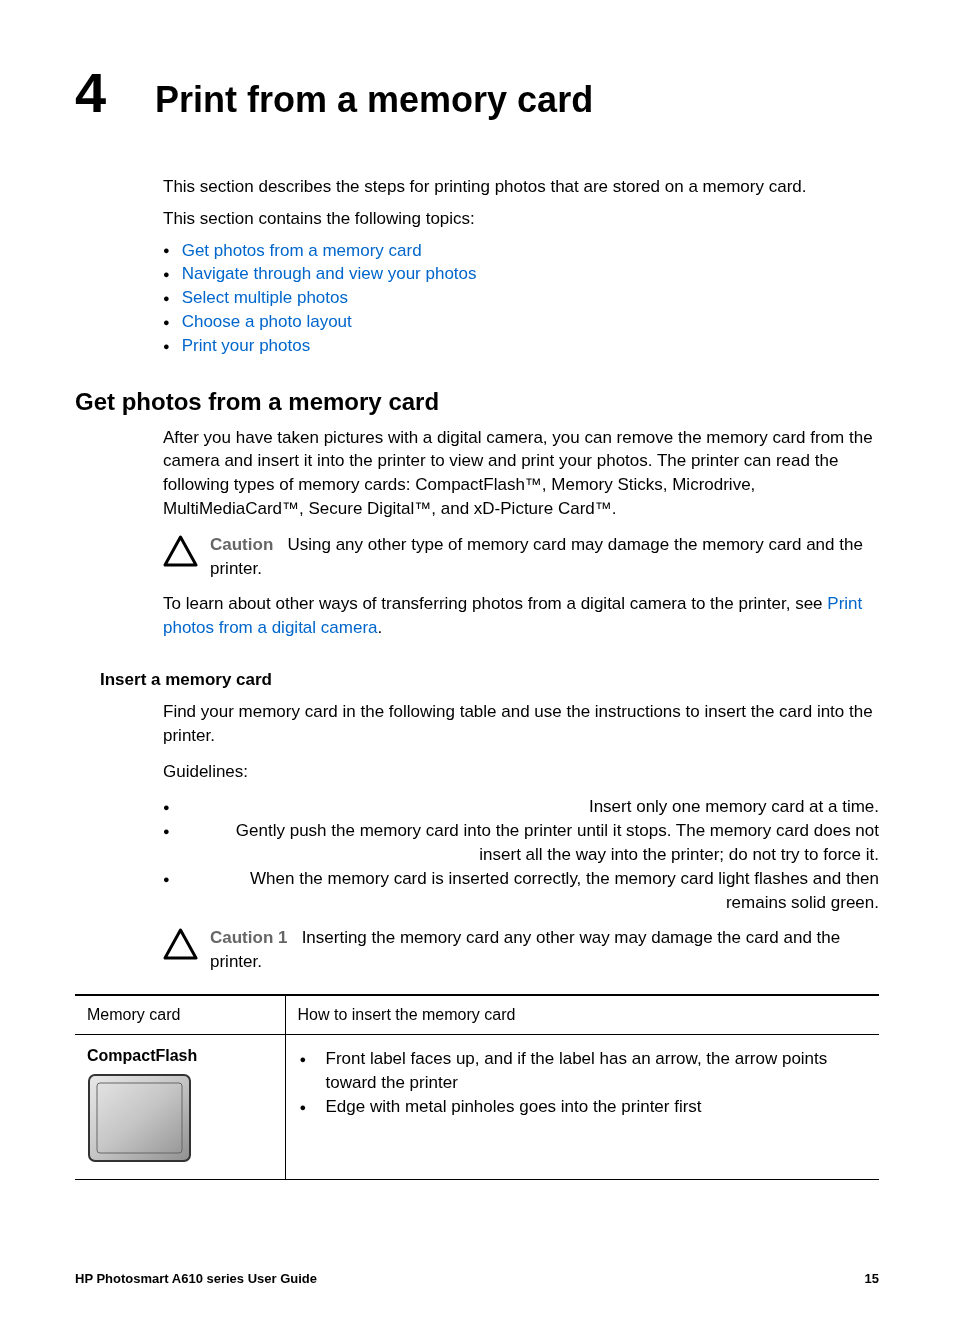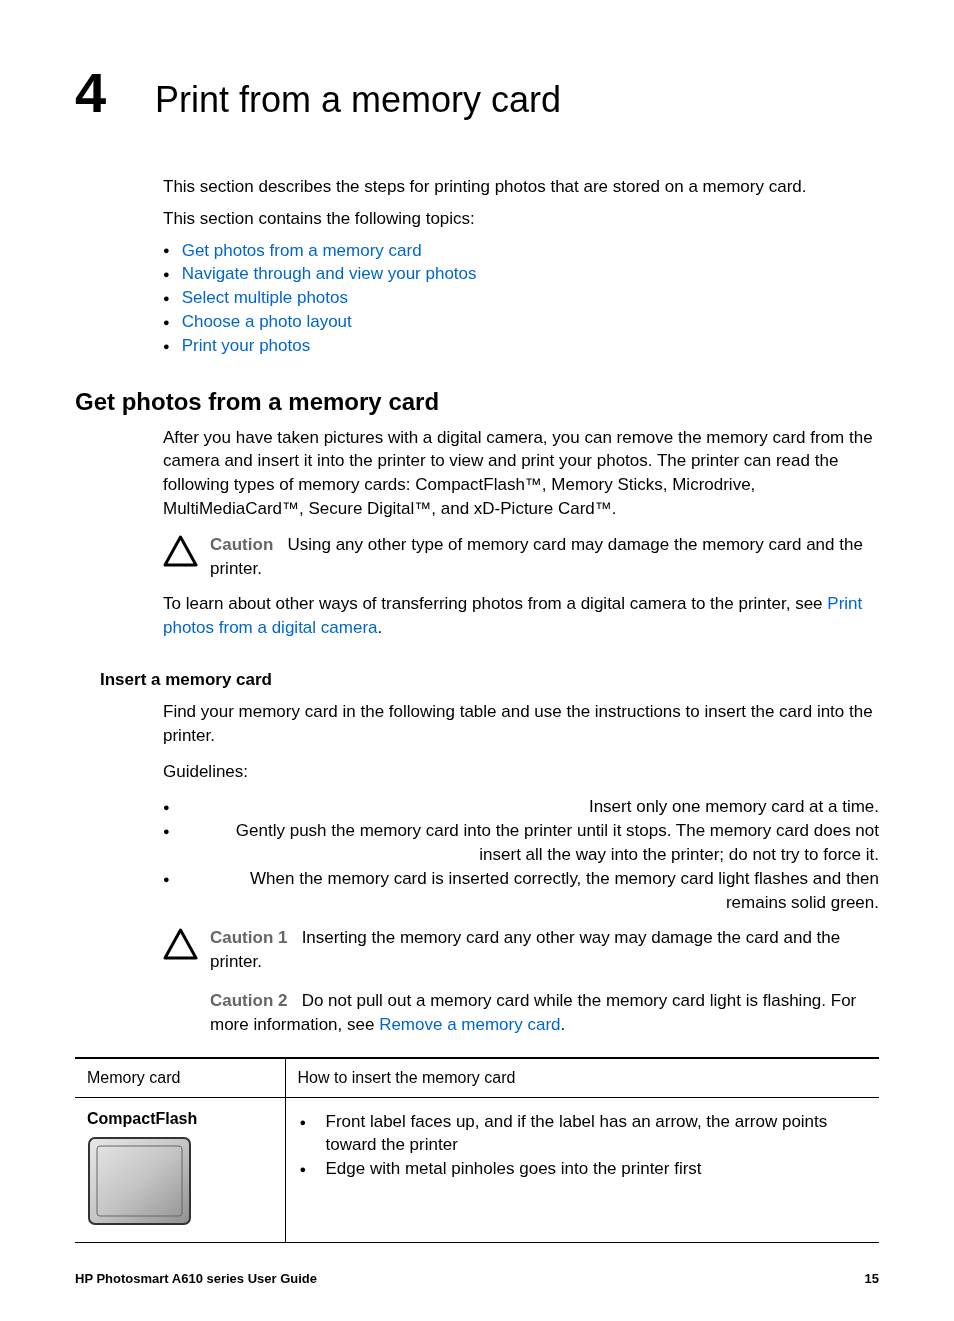--- a/index.html
+++ b/index.html
@@ -20,21 +20,21 @@
       align-items: baseline;
       margin-bottom: 50px;
     }
     .chapter-number {
       font-size: 56px;
       font-weight: bold;
       width: 80px;
     }
     .chapter-title {
       font-size: 36px;
-      font-weight: normal;
+      font-weight: bold;
     }
     .indented {
       margin-left: 88px;
     }
     .intro-text {
       font-size: 17px;
       line-height: 1.4;
       margin-bottom: 8px;
     }
     .link-list {
@@ -232,23 +232,20 @@
 
   <div class="caution-box">
     <svg class="caution-icon" width="35" height="32" viewBox="0 0 35 32">
       <path d="M17.5 2 L33 30 L2 30 Z" fill="none" stroke="#000" stroke-width="3" stroke-linejoin="round"></path>
     </svg>
     <div class="caution-text">
       <span class="caution-label">Caution 1</span>&nbsp;&nbsp;&nbsp;<span>Inserting the memory card any other way may damage the card and the printer.</span>
     </div>
   </div>
 
-  <p class="caution-continued">
-    <span class="caution-label">Caution 2</span>&nbsp;&nbsp;&nbsp;<span>Do not pull out a memory card while the memory card light is flashing. For more information, see </span><a href="#" class="inline-link">Remove a memory card</a><span>.</span>
-  </p>
 </div>
 
 <table class="card-table">
   <thead>
     <tr>
       <th>Memory card</th>
       <th>How to insert the memory card</th>
     </tr>
   </thead>
   <tbody>

